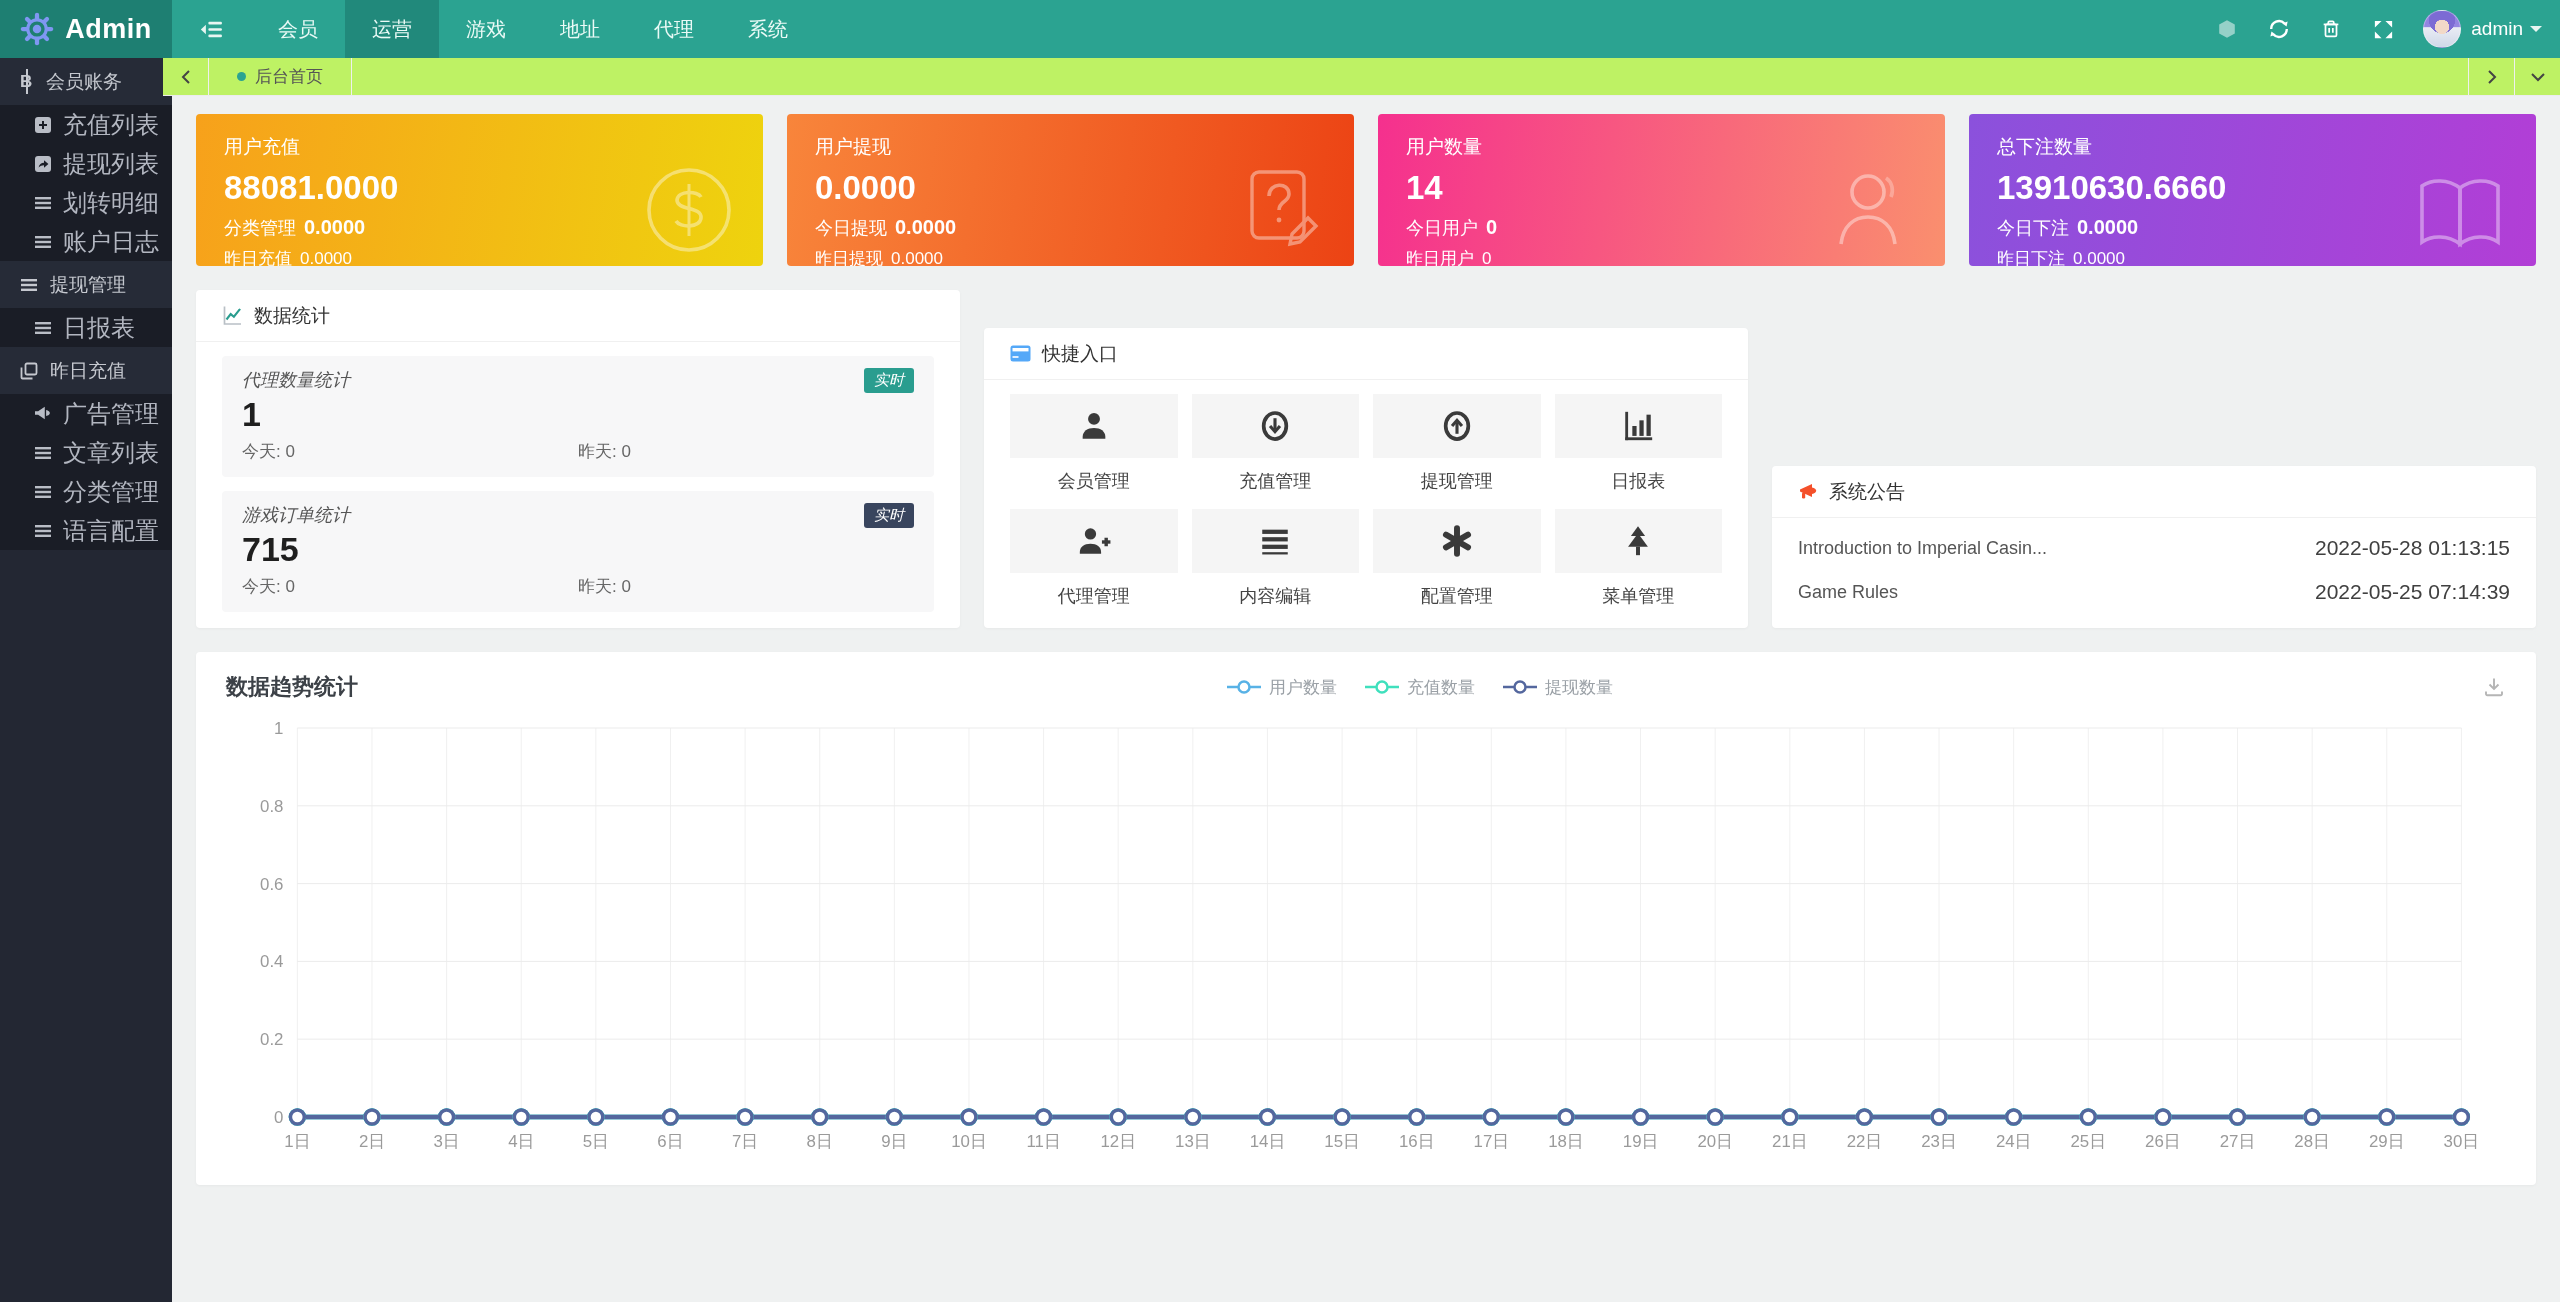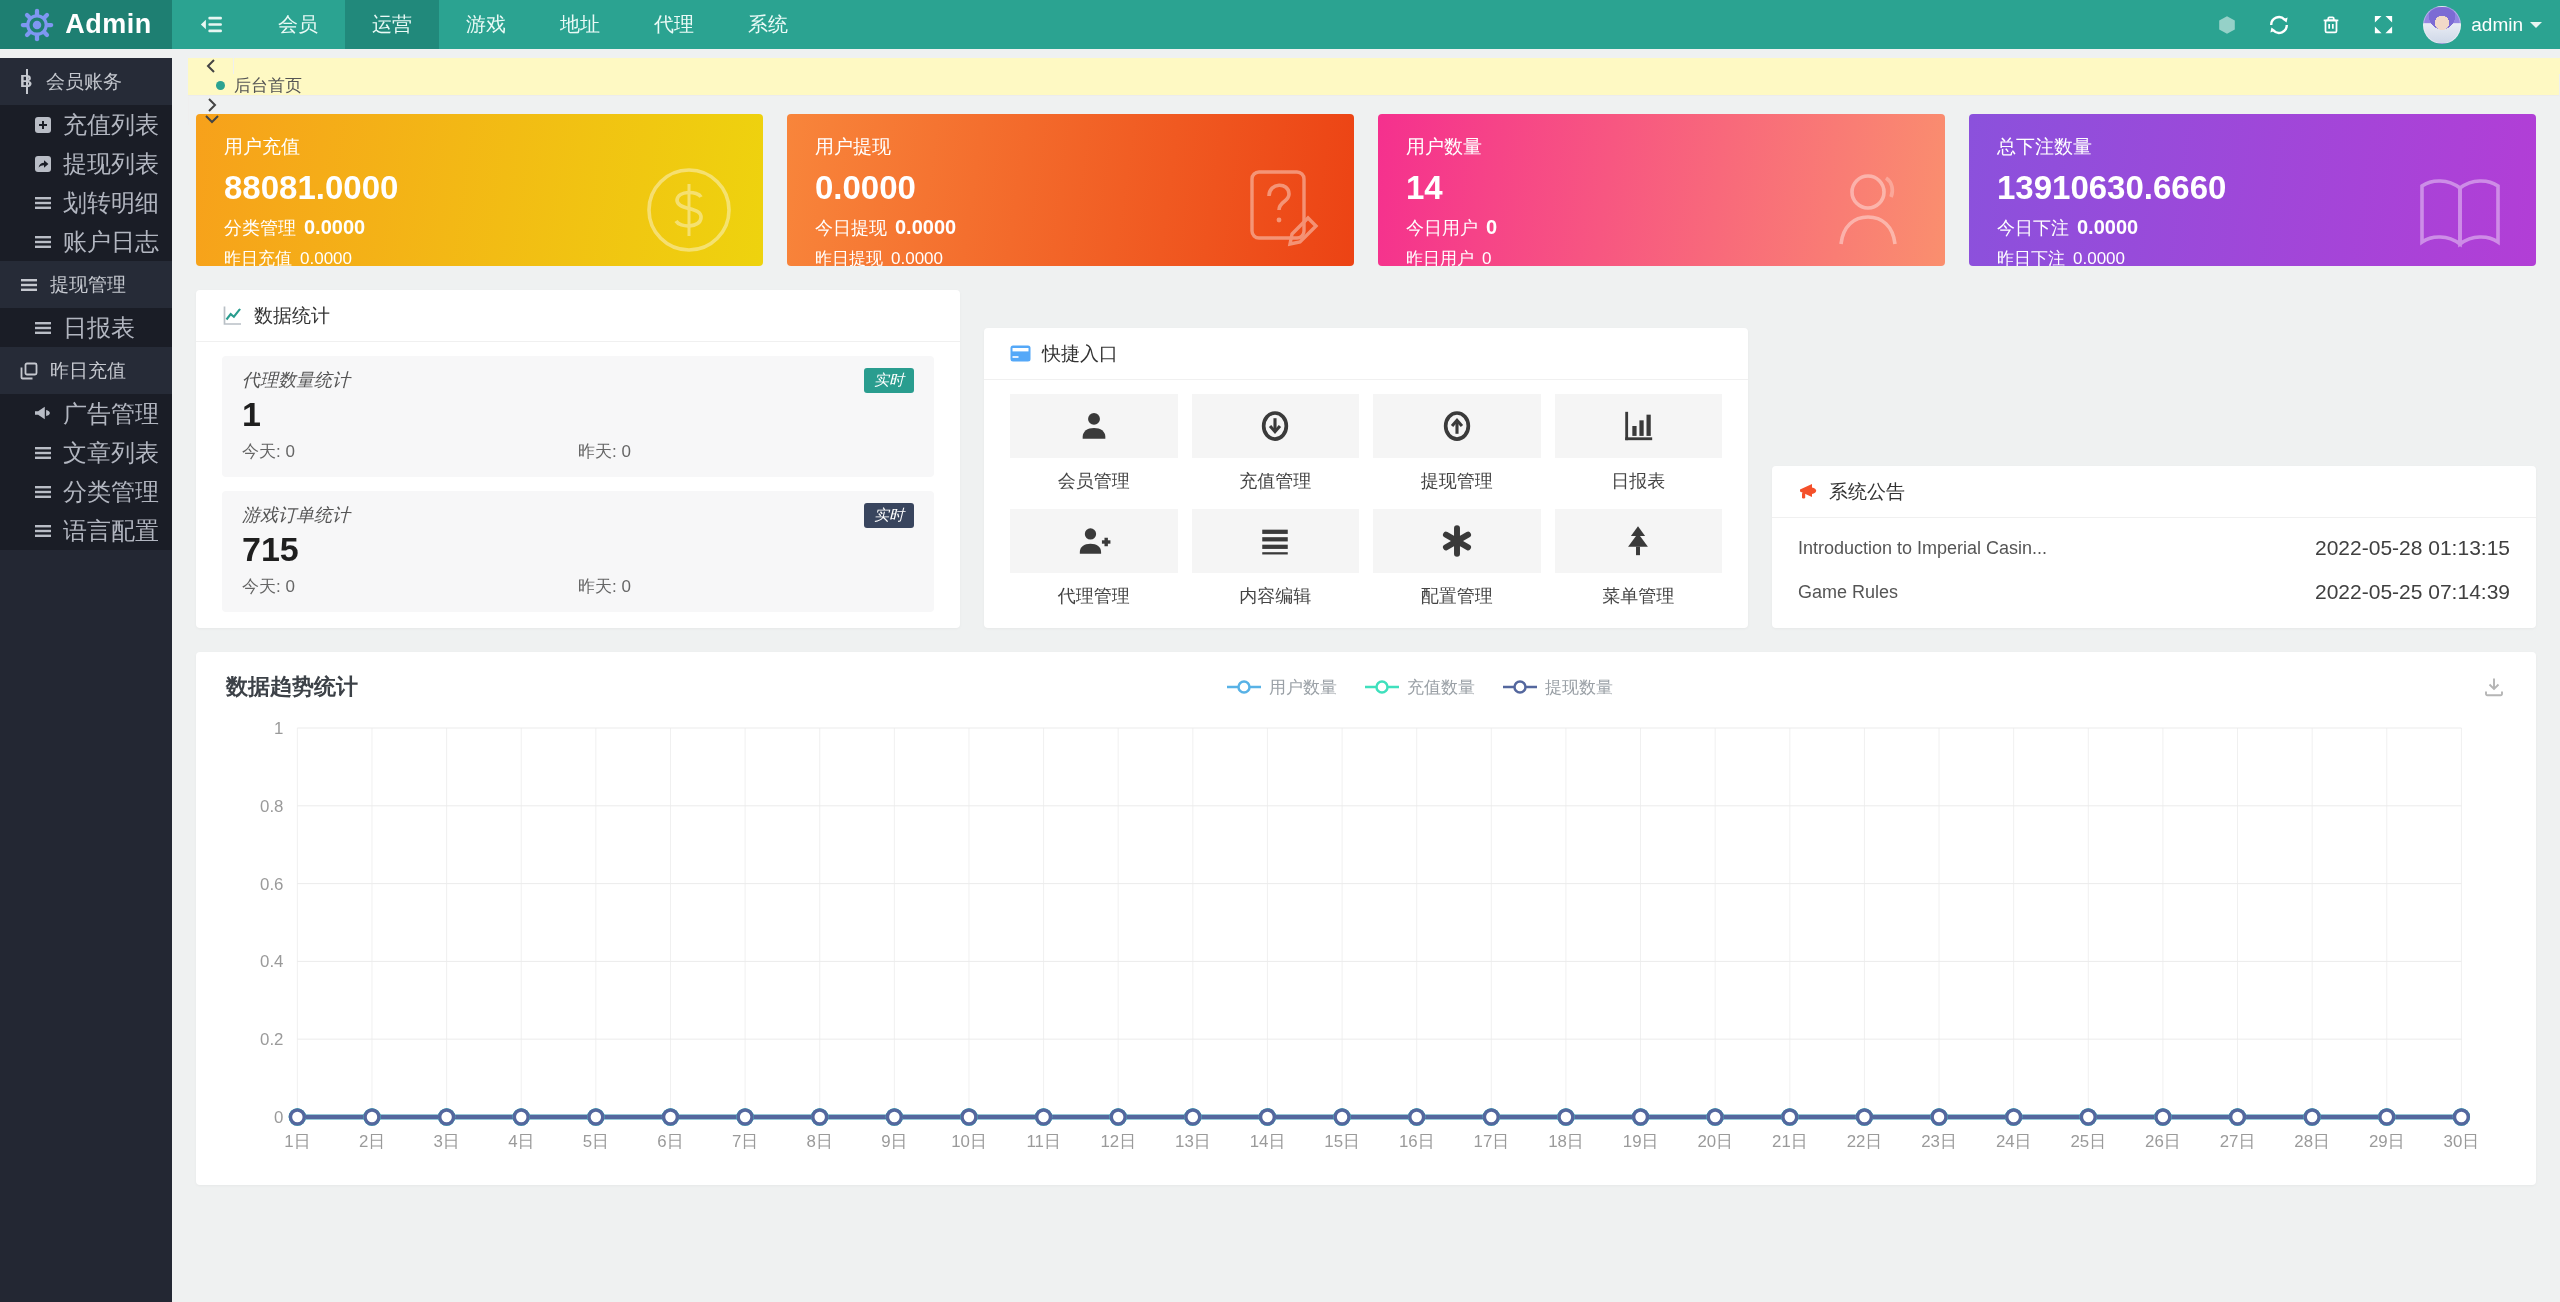--- a/index.html
+++ b/index.html
@@ -4,38 +4,38 @@
 <style>
   * { box-sizing: border-box; margin: 0; padding: 0; }
   html,body { width:2560px; height:1302px; }
   body {
     font-family: "Liberation Sans", "DejaVu Sans", sans-serif;
     background:#eff1f1; position:relative; overflow:hidden; color:#333;
   }
   svg { display:block; }
 
   
-  .topnav { position:absolute; top:0; left:0; right:0; height:49px; background:#2ba391; display:flex; align-items:stretch; z-index:5; }
+  .topnav { position:absolute; top:0; left:0; right:0; height:58px; background:#2ba391; display:flex; align-items:stretch; z-index:5; }
   .logo { width:172px; background:#1e7f72; color:#fff; display:flex; align-items:center; justify-content:center; gap:11px; font-size:27px; font-weight:bold; letter-spacing:.5px; }
   .nav-left { display:flex; align-items:stretch; }
   .nav-item { display:flex; align-items:center; padding:0 27px; font-size:20px; color:#eafaf6; cursor:pointer; }
   .nav-item.active { background:#21897b; }
   .nav-right { margin-left:auto; display:flex; align-items:center; padding-right:18px; }
   .icon-btn { width:52px; height:58px; display:flex; align-items:center; justify-content:center; cursor:pointer; }
   .avatar { width:38px; height:38px; border-radius:50%; margin:0 10px 0 14px; border:1px solid rgba(255,255,255,.35);
     background:
       radial-gradient(circle at 50% 44%, #f2d9c8 0 26%, rgba(0,0,0,0) 27%),
       radial-gradient(circle at 50% 26%, #7c6bd4 0 40%, rgba(0,0,0,0) 41%),
       linear-gradient(180deg,#8d7fe0 0%,#9687e2 45%,#e9ecf4 46%,#cfd8e8 100%);
   }
   .username { color:#fff; font-size:19px; display:flex; align-items:center; gap:7px; cursor:pointer; }
   .caret-down { width:0; height:0; border:6px solid transparent; border-top-color:#e8f5f2; margin-top:6px; }
 
   
-  .tabbar { position:absolute; top:58px; left:188px; right:0; height:38px; background:#fef9c3; display:flex; align-items:stretch; border-bottom:1px solid #ececec; z-index:4;flex-direction:column; }
+  .tabbar { position:absolute; top:58px; left:163px; right:0; height:38px; background:#bef264; display:flex; align-items:stretch; border-bottom:1px solid #ececec; z-index:4; }
   .tab-arrow { width:46px; display:flex; align-items:center; justify-content:center; border-right:1px solid #efefef; cursor:pointer; color:#555; }
   .tab-arrow.right { border-right:none; border-left:1px solid #efefef; }
   .tab { display:flex; align-items:center; gap:9px; padding:0 28px; border-right:1px solid #efefef; font-size:17px; color:#555; cursor:pointer; }
   .tab-dot { width:9px; height:9px; border-radius:50%; background:#2ba391; }
   .tab-spacer { flex:1; }
 
   
   .sidebar { position:absolute; top:58px; left:0; bottom:0; width:172px; background:#232733; z-index:3; }
   .side-group-header { height:47px; display:flex; align-items:center; gap:12px; padding-left:20px; background:#262b37; color:#c5c8cf; font-size:19px; cursor:pointer; }
   .side-sub { background:#1a1d26; }

